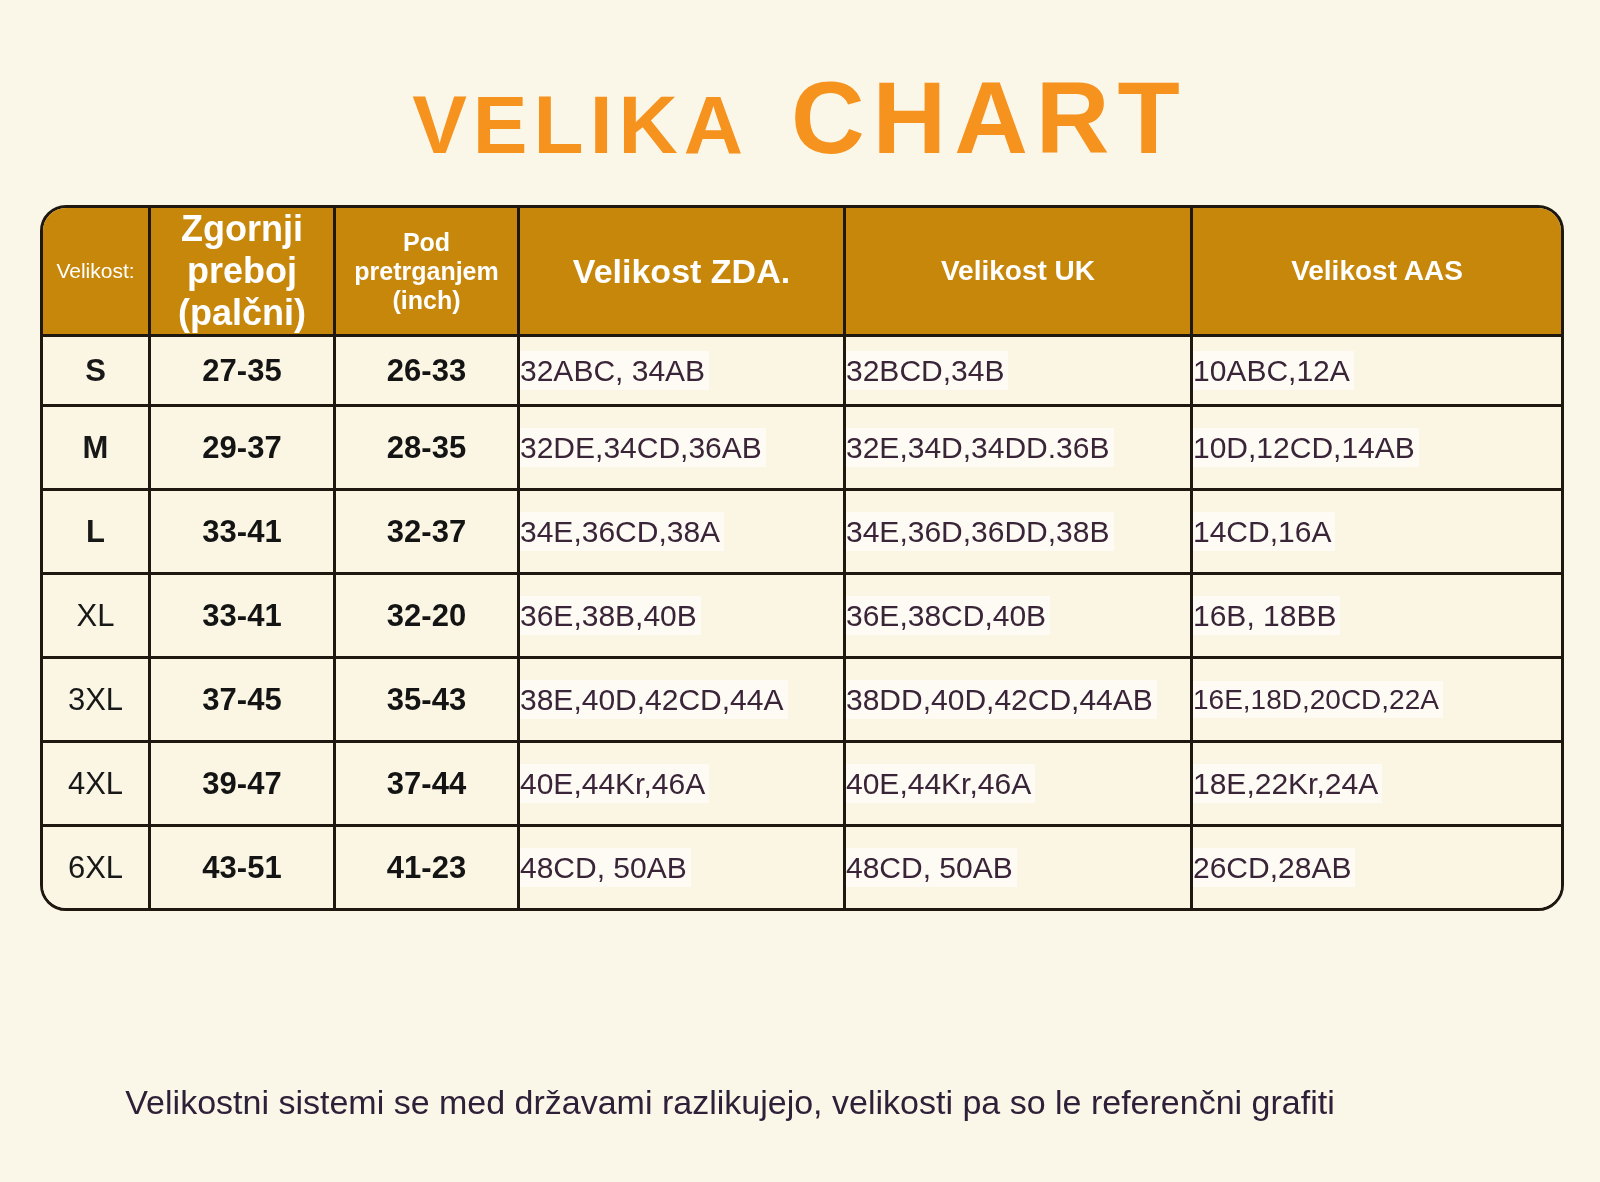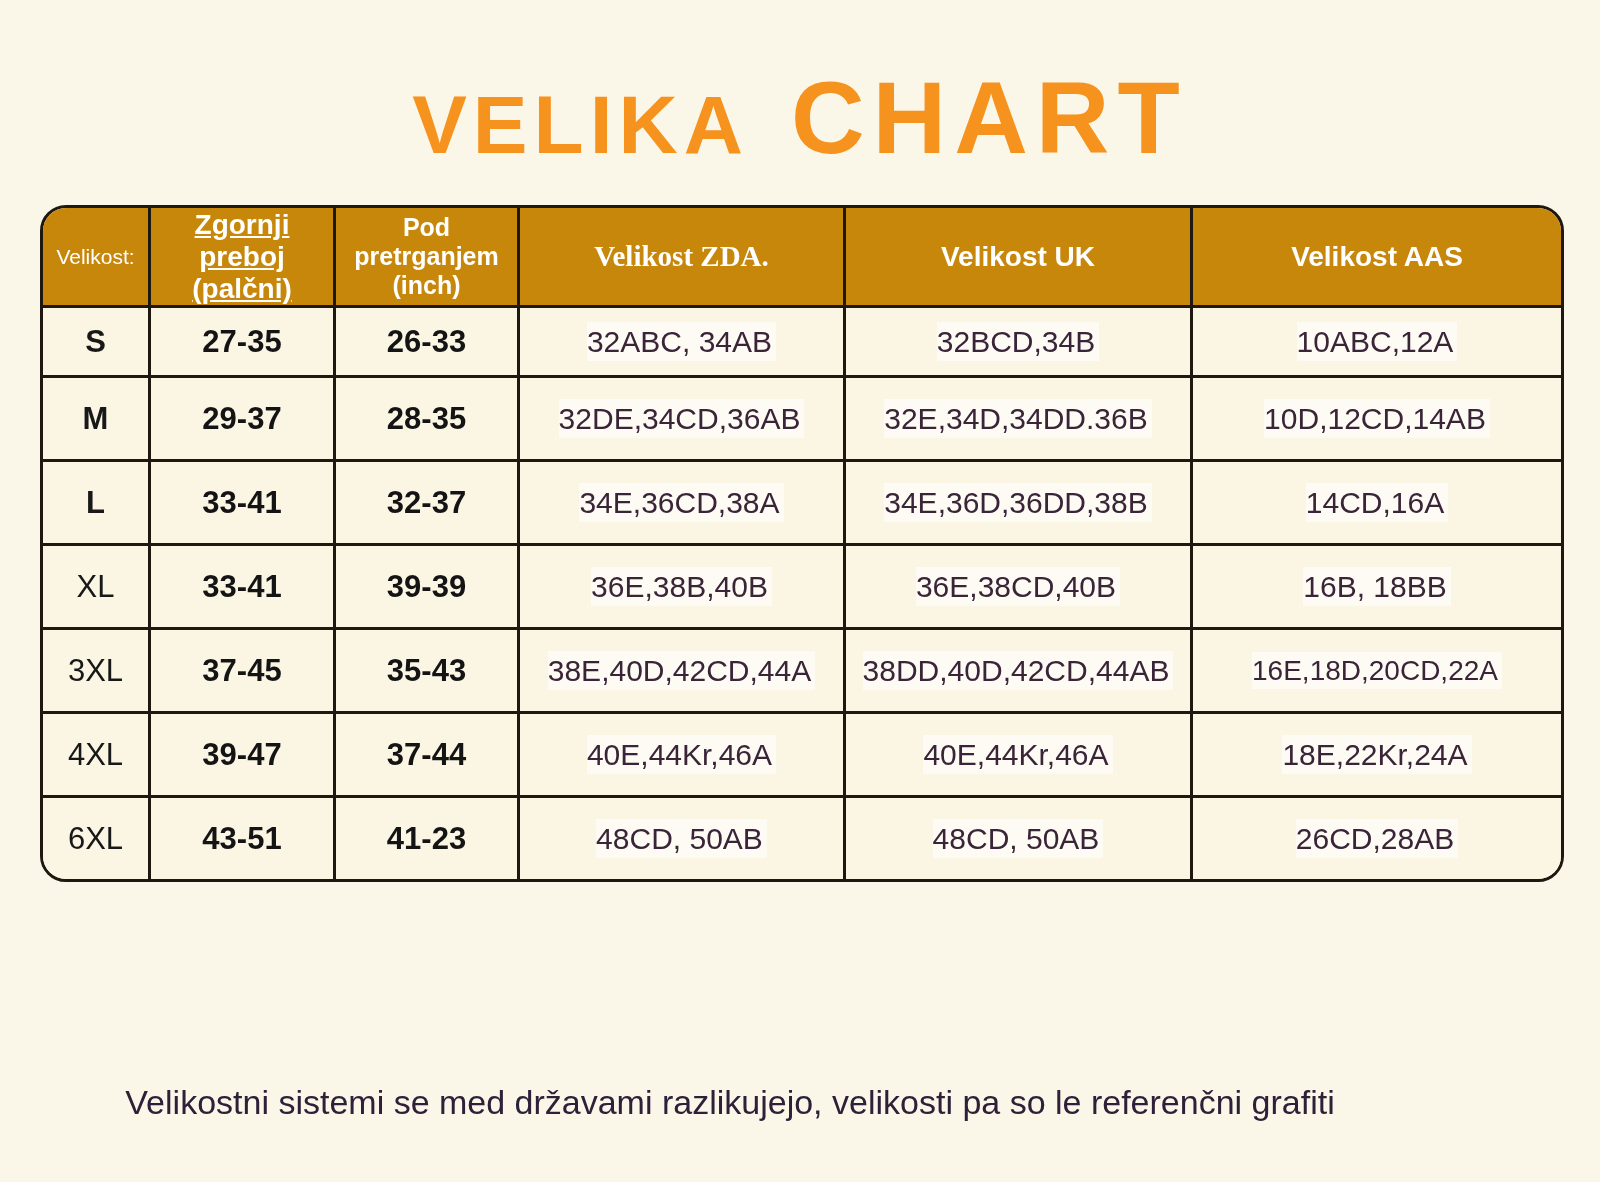--- a/index.html
+++ b/index.html
@@ -61,41 +61,41 @@
   .size-table thead th{
     background:#C7870B;
     color:#FFFFFF;
     height:97px;
     font-weight:700;
     text-align:center;
     vertical-align:middle;
     white-space:pre-line;
   }
   .size-table thead th.h-size{font-size:21px;font-weight:400;}
-  .size-table thead th.h-upper{font-size:28px;text-decoration:underline;}
+  .size-table thead th.h-upper{font-size:36px;}
   .size-table thead th.h-under{font-size:25px;}
-  .size-table thead th.h-us{font-size:29px;font-family:Liberation Serif, serif;}
+  .size-table thead th.h-us{font-size:34px;}
   .size-table thead th.h-uk{font-size:28px;}
   .size-table thead th.h-aas{font-size:28px;}
   .size-table thead th:first-child{border-top-left-radius:23px;}
   .size-table thead th:last-child{border-top-right-radius:23px;margin-top:48px;}
   .size-table tr:last-child td:first-child{border-bottom-left-radius:23px;}
   .size-table tr:last-child td:last-child{border-bottom-right-radius:23px;}
   
   .size-table tbody td{
     height:67px;
     vertical-align:middle;
     background:#FBF6E4;
   }
   .size-table tbody tr:nth-child(n+2) td{height:81px;}
   .td-size{text-align:center;font-size:31px;color:#181818;}
   tbody tr:nth-child(-n+3) .td-size{font-weight:700;}
   .td-num{text-align:center;font-weight:700;font-size:31px;color:#141414;}
   .td-code{
-    text-align:center;
+    text-align:left;
     font-size:30px;
     color:#3A2438;
     white-space:nowrap;
     margin-left:8px;
   }
   .td-code .hl{
     background:rgba(255,255,255,0.55);
     padding:3px 4px 3px 0;
   }
   .td-us{padding-left:14px;}
@@ -165,21 +165,21 @@
       <td class="td-size">L</td>
       <td class="td-num">33-41</td>
       <td class="td-num">32-37</td>
       <td class="td-code td-us"><span class="hl">34E,36CD,38A</span></td>
       <td class="td-code td-uk"><span class="hl">34E,36D,36DD,38B</span></td>
       <td class="td-code td-aas"><span class="hl">14CD,16A</span></td>
     </tr>
     <tr>
       <td class="td-size">XL</td>
       <td class="td-num">33-41</td>
-      <td class="td-num">39-39</td>
+      <td class="td-num">32-20</td>
       <td class="td-code td-us"><span class="hl">36E,38B,40B</span></td>
       <td class="td-code td-uk"><span class="hl">36E,38CD,40B</span></td>
       <td class="td-code td-aas"><span class="hl">16B, 18BB</span></td>
     </tr>
     <tr>
       <td class="td-size">3XL</td>
       <td class="td-num">37-45</td>
       <td class="td-num">35-43</td>
       <td class="td-code td-us"><span class="hl">38E,40D,42CD,44A</span></td>
       <td class="td-code td-uk"><span class="hl">38DD,40D,42CD,44AB</span></td>

